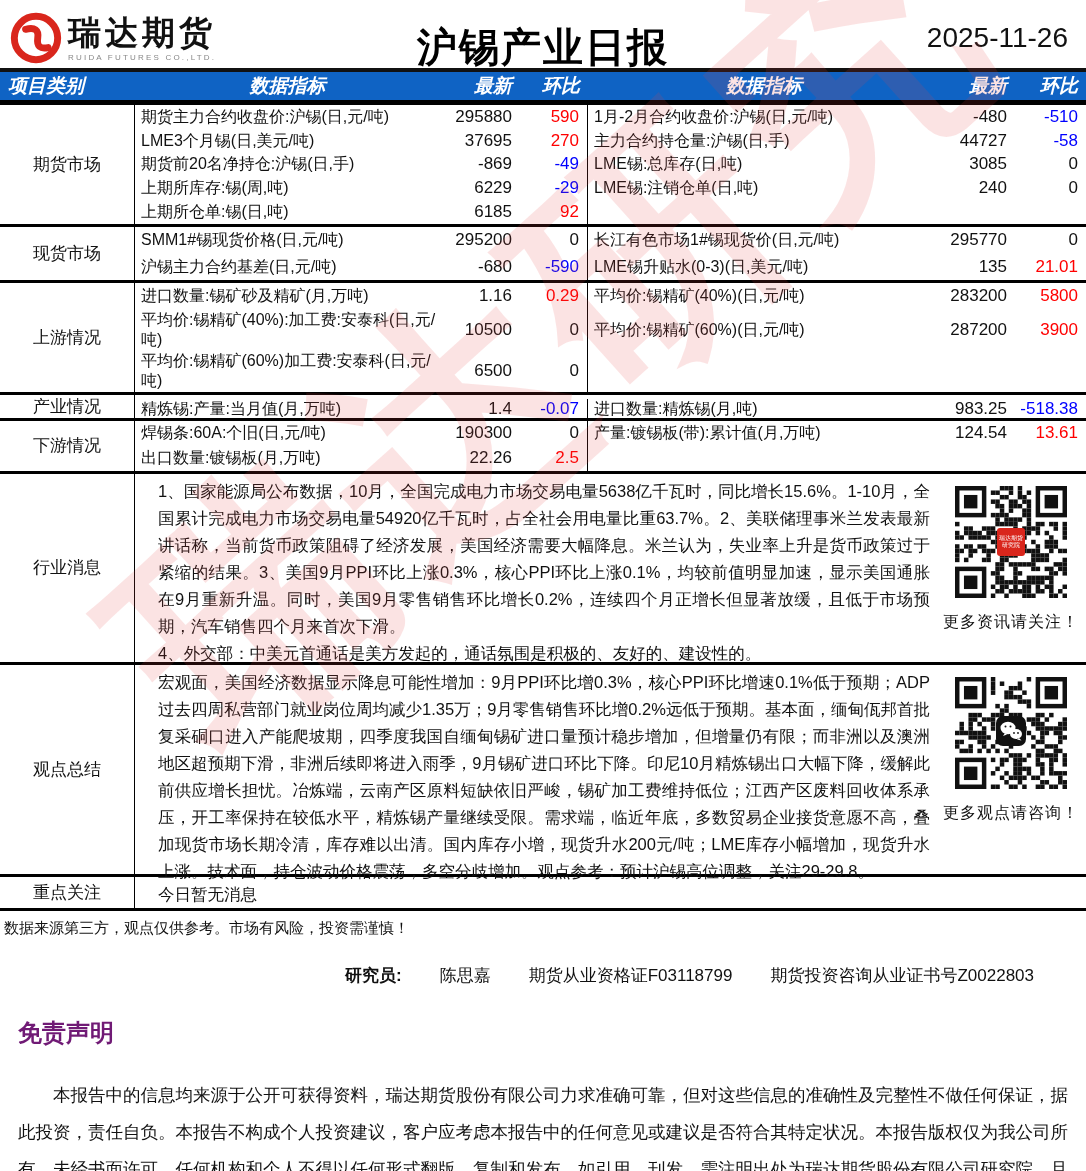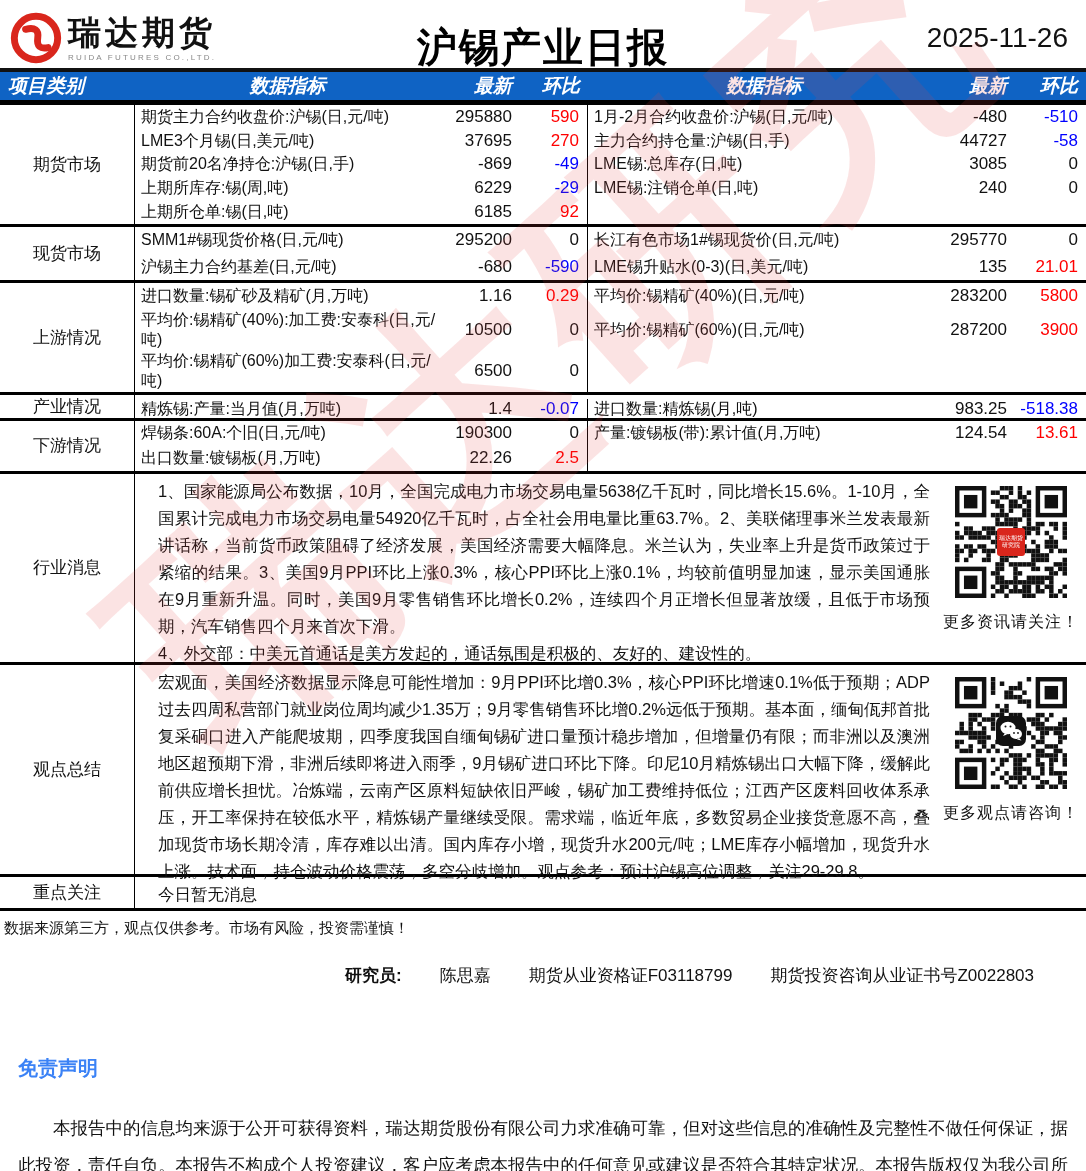--- a/index.html
+++ b/index.html
@@ -65,21 +65,21 @@
   .watermark { position:absolute; left:30px; top:180px; width:1020px; pointer-events:none;
                transform:rotate(-42deg); transform-origin:50% 50%; text-align:center;
                font-size:255px; font-weight:bold; color:#E64444; opacity:0.14; letter-spacing:10px;
                white-space:nowrap; z-index:5; }
 
   
   .footnote { padding:8px 0 0 4px; font-size:15px; color:#111; }
   .researcher { display:flex; align-items:center; margin-top:26px; padding-left:345px; font-size:17px; color:#111; gap:38px; }
   .researcher .r-label { font-weight:bold; }
   .disclaimer { padding:0 18px; }
-  .disc-title { margin-top:68px; font-size:20px; font-weight:bold; color:#3b82f6; }
+  .disc-title { margin-top:30px; font-size:24px; font-weight:bold; color:#701a75; }
   .disc-body { margin-top:28px; font-size:17.5px; line-height:37px; color:#111; text-align:justify; text-indent:2em; }
 </style>
 </head>
 <body>
 
 <div class="page">
 
   <div class="watermark">瑞达研究</div>
 
   <div class="hdr">

